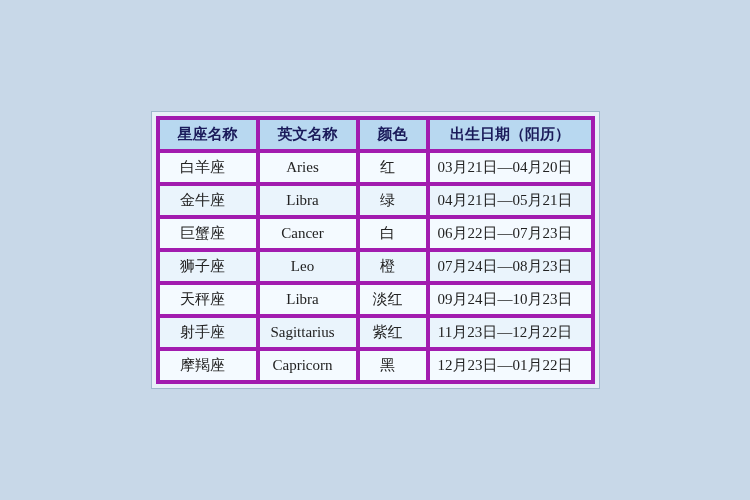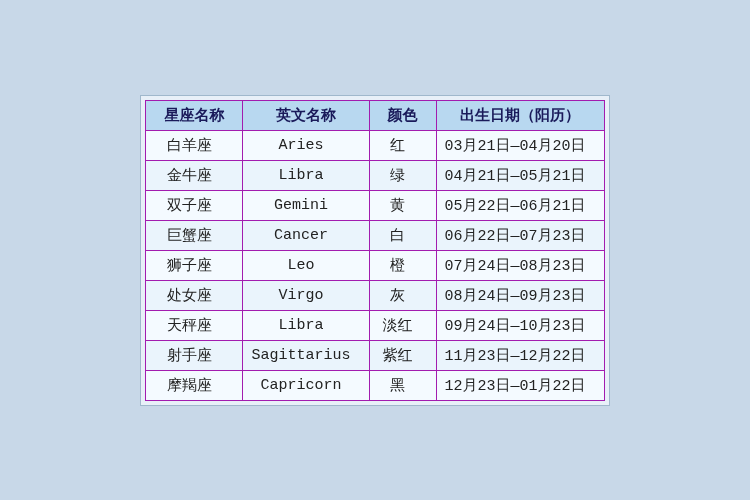--- a/index.html
+++ b/index.html
@@ -15,27 +15,26 @@
     .table-wrapper {
       background: #e8f0f8;
       border: 1px solid #a0b8cc;
       padding: 4px;
     }
     table {
       border-collapse: collapse;
       background: #f0f8ff;
     }
     th, td {
-      border: 1px solid #a21caf;
+      border: 4px solid #a21caf;
       padding: 5px 18px;
       text-align: center;
       font-size: 15px;
       color: #222;
       white-space: nowrap;
-      font-family: Liberation Mono, monospace;
     }
     thead tr th {
       background: #b8d8f0;
       color: #1a1a5a;
       font-weight: bold;
       font-size: 15px;
     }
     tbody tr td {
       background: #f4faff;
       padding-left: 8px;
@@ -64,42 +63,30 @@
           <td>红</td>
           <td>03月21日—04月20日</td>
         </tr>
         <tr>
           <td>金牛座</td>
           <td>Libra</td>
           <td>绿</td>
           <td>04月21日—05月21日</td>
         </tr>
         <tr>
-          <td>双子座</td>
-          <td>Gemini</td>
-          <td>黄</td>
-          <td>05月22日—06月21日</td>
-        </tr>
-        <tr>
           <td>巨蟹座</td>
           <td>Cancer</td>
           <td>白</td>
           <td>06月22日—07月23日</td>
         </tr>
         <tr>
           <td>狮子座</td>
           <td>Leo</td>
           <td>橙</td>
           <td>07月24日—08月23日</td>
-        </tr>
-        <tr>
-          <td>处女座</td>
-          <td>Virgo</td>
-          <td>灰</td>
-          <td>08月24日—09月23日</td>
         </tr>
         <tr>
           <td>天秤座</td>
           <td>Libra</td>
           <td>淡红</td>
           <td>09月24日—10月23日</td>
         </tr>
         <tr>
           <td>射手座</td>
           <td>Sagittarius</td>

